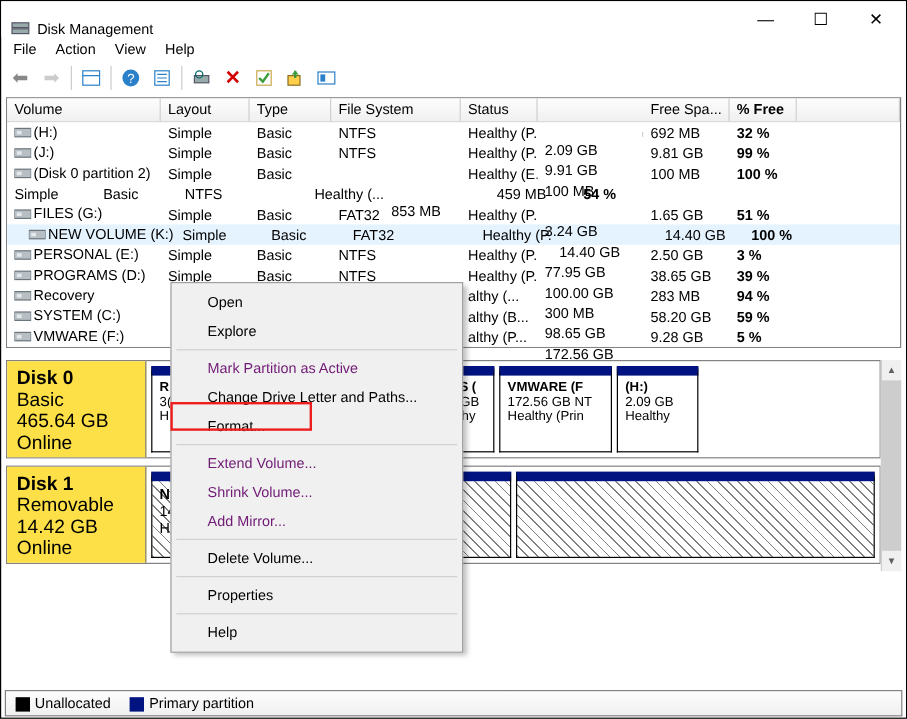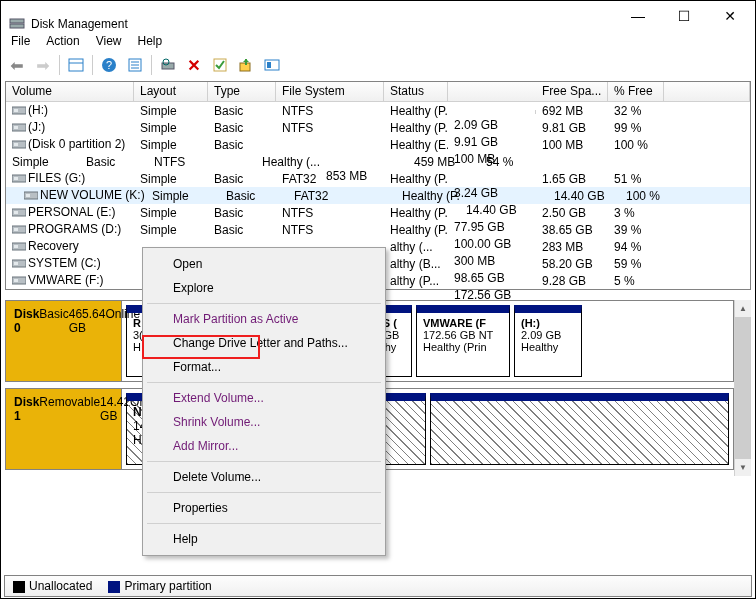--- a/index.html
+++ b/index.html
@@ -68,40 +68,40 @@
     height: 20px;
   }
   .vol-head div {
     border-right: 1px solid #d0d0d0;
     padding: 2px 6px;
     font-size: 12px;
     text-align:left;
     overflow:hidden; white-space:nowrap;
   }
   .c0{width:128px;} .c1{width:74px;} .c2{width:68px;} .c3{width:108px;}
-  .c4{width:64px;} .c5{width:88px;margin-top:28px;} .c6{width:72px;} .c7{width:56px;} .c8{flex:1;}
+  .c4{width:64px;} .c5{width:88px;margin-top:28px;} .c6{width:72px;} .c7{width:56px;font-weight:bold;} .c8{flex:1;}
   .vol-body { background:#fff; }
   .vrow { display:flex; height:17px; align-items:center; }
   .vrow div { padding: 1px 6px; overflow:hidden; white-space:nowrap; font-size:12px; }
   .vrow .drive-icon { width:14px; display:inline-block; margin-right:2px; vertical-align:middle; }
   .vrow.sel { background:#e5f3ff;padding-left:12px; }
   .disk-pane {
     border: 1px solid #828282;
     display:flex;
     margin-bottom: 6px;
     background:#fff;
     height: 78px;
   }
   .disk-info {
     width: 116px;
     border-right:1px solid #828282;
     padding: 6px 8px;
-    font-size:12px;
-    display:flex; flex-direction:row;
-    background:#eab308;
+    font-size:16px;
+    display:flex; flex-direction:column;
+    background:#fde047;
   }
   .disk-info b { font-weight:bold; }
   .disk-parts {
     flex:1; display:flex; gap:4px; padding:4px; overflow:hidden;
   }
   .part {
     border:1px solid #000;
     border-top: 8px solid #001380;
     padding:4px 6px;
     min-width:60px;
@@ -134,21 +134,21 @@
     height: 22px;
     background: linear-gradient(#fdfdfd,#f0f0f0);
     border:1px solid #828282;
     display:flex; align-items:center; gap:16px; padding:0 8px;
     font-size:12px;
   }
   .legend .sw { width:12px; height:12px; display:inline-block; margin-right:4px; vertical-align:middle; border:none;}
   
   .ctx {
     position:absolute;
-    left:142px; top:247px;
+    left:142px; top:235px;
     width: 244px;
     background:#f0f0f0;
     border:1px solid #a0a0a0;
     box-shadow: 3px 3px 4px rgba(0,0,0,.25);
     padding: 4px 2px;
     z-index:100;
   }
   .ctx-item {
     padding: 5px 20px 5px 28px;
     font-size:12px;

